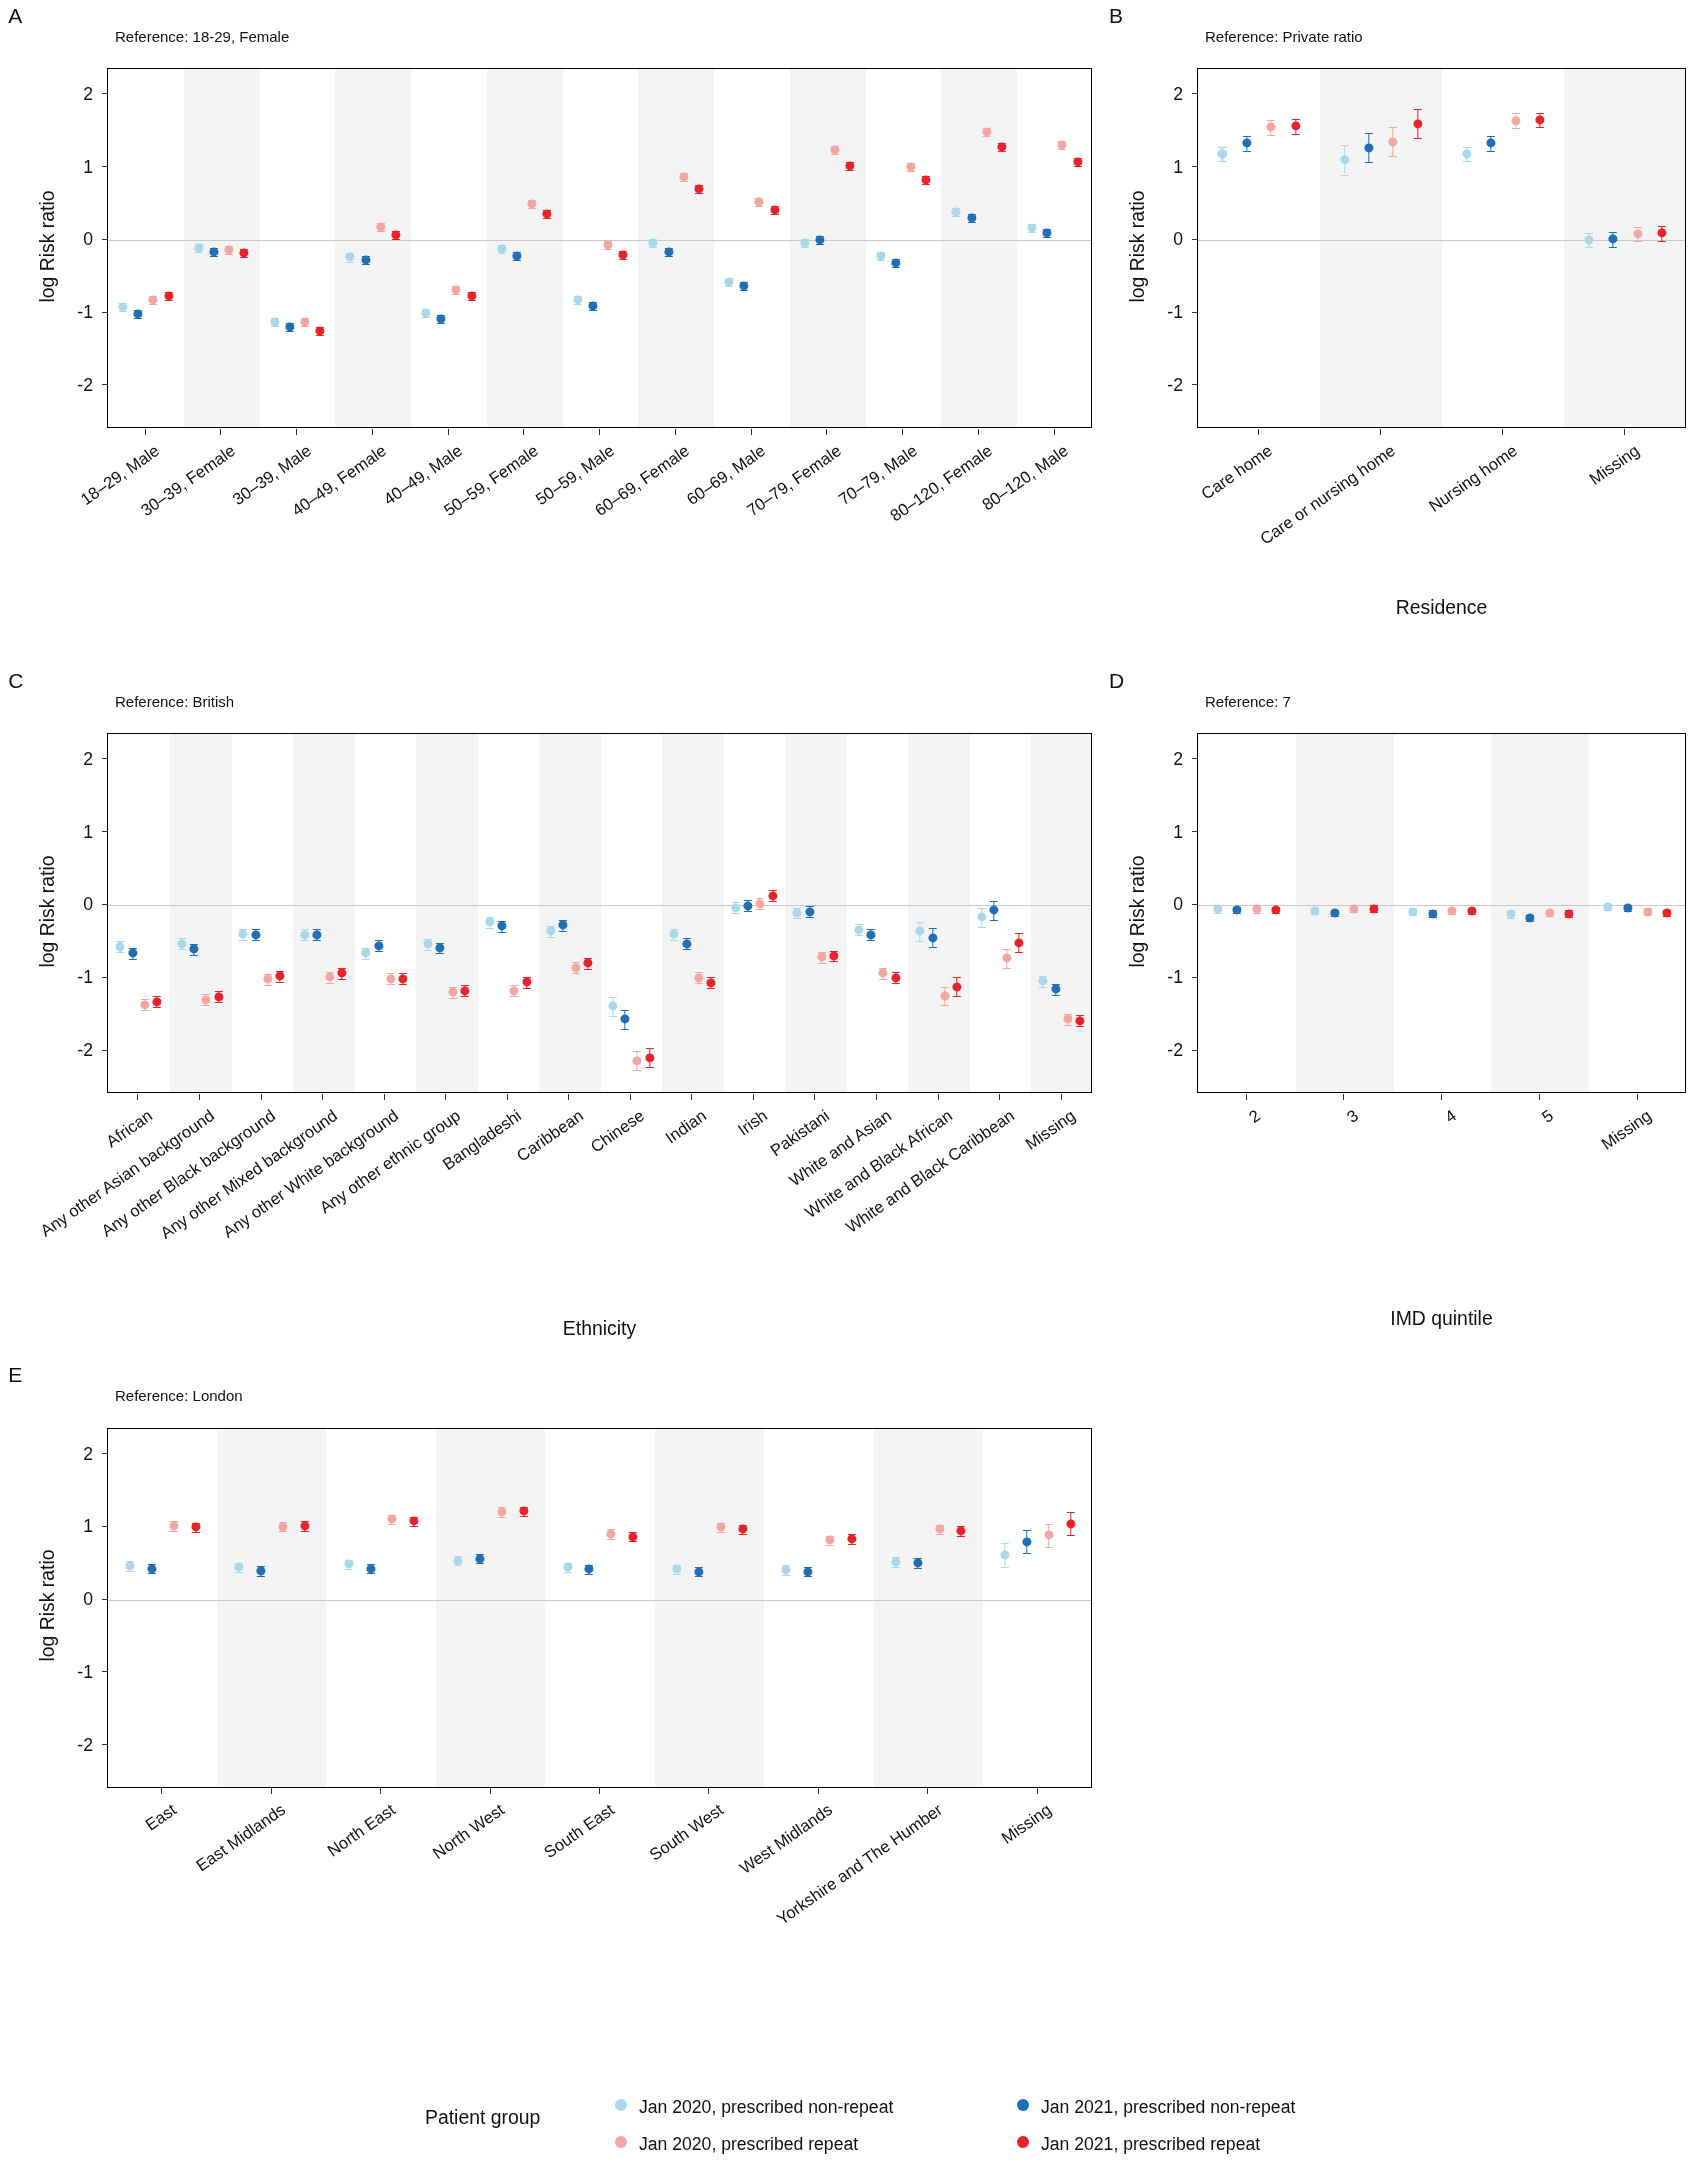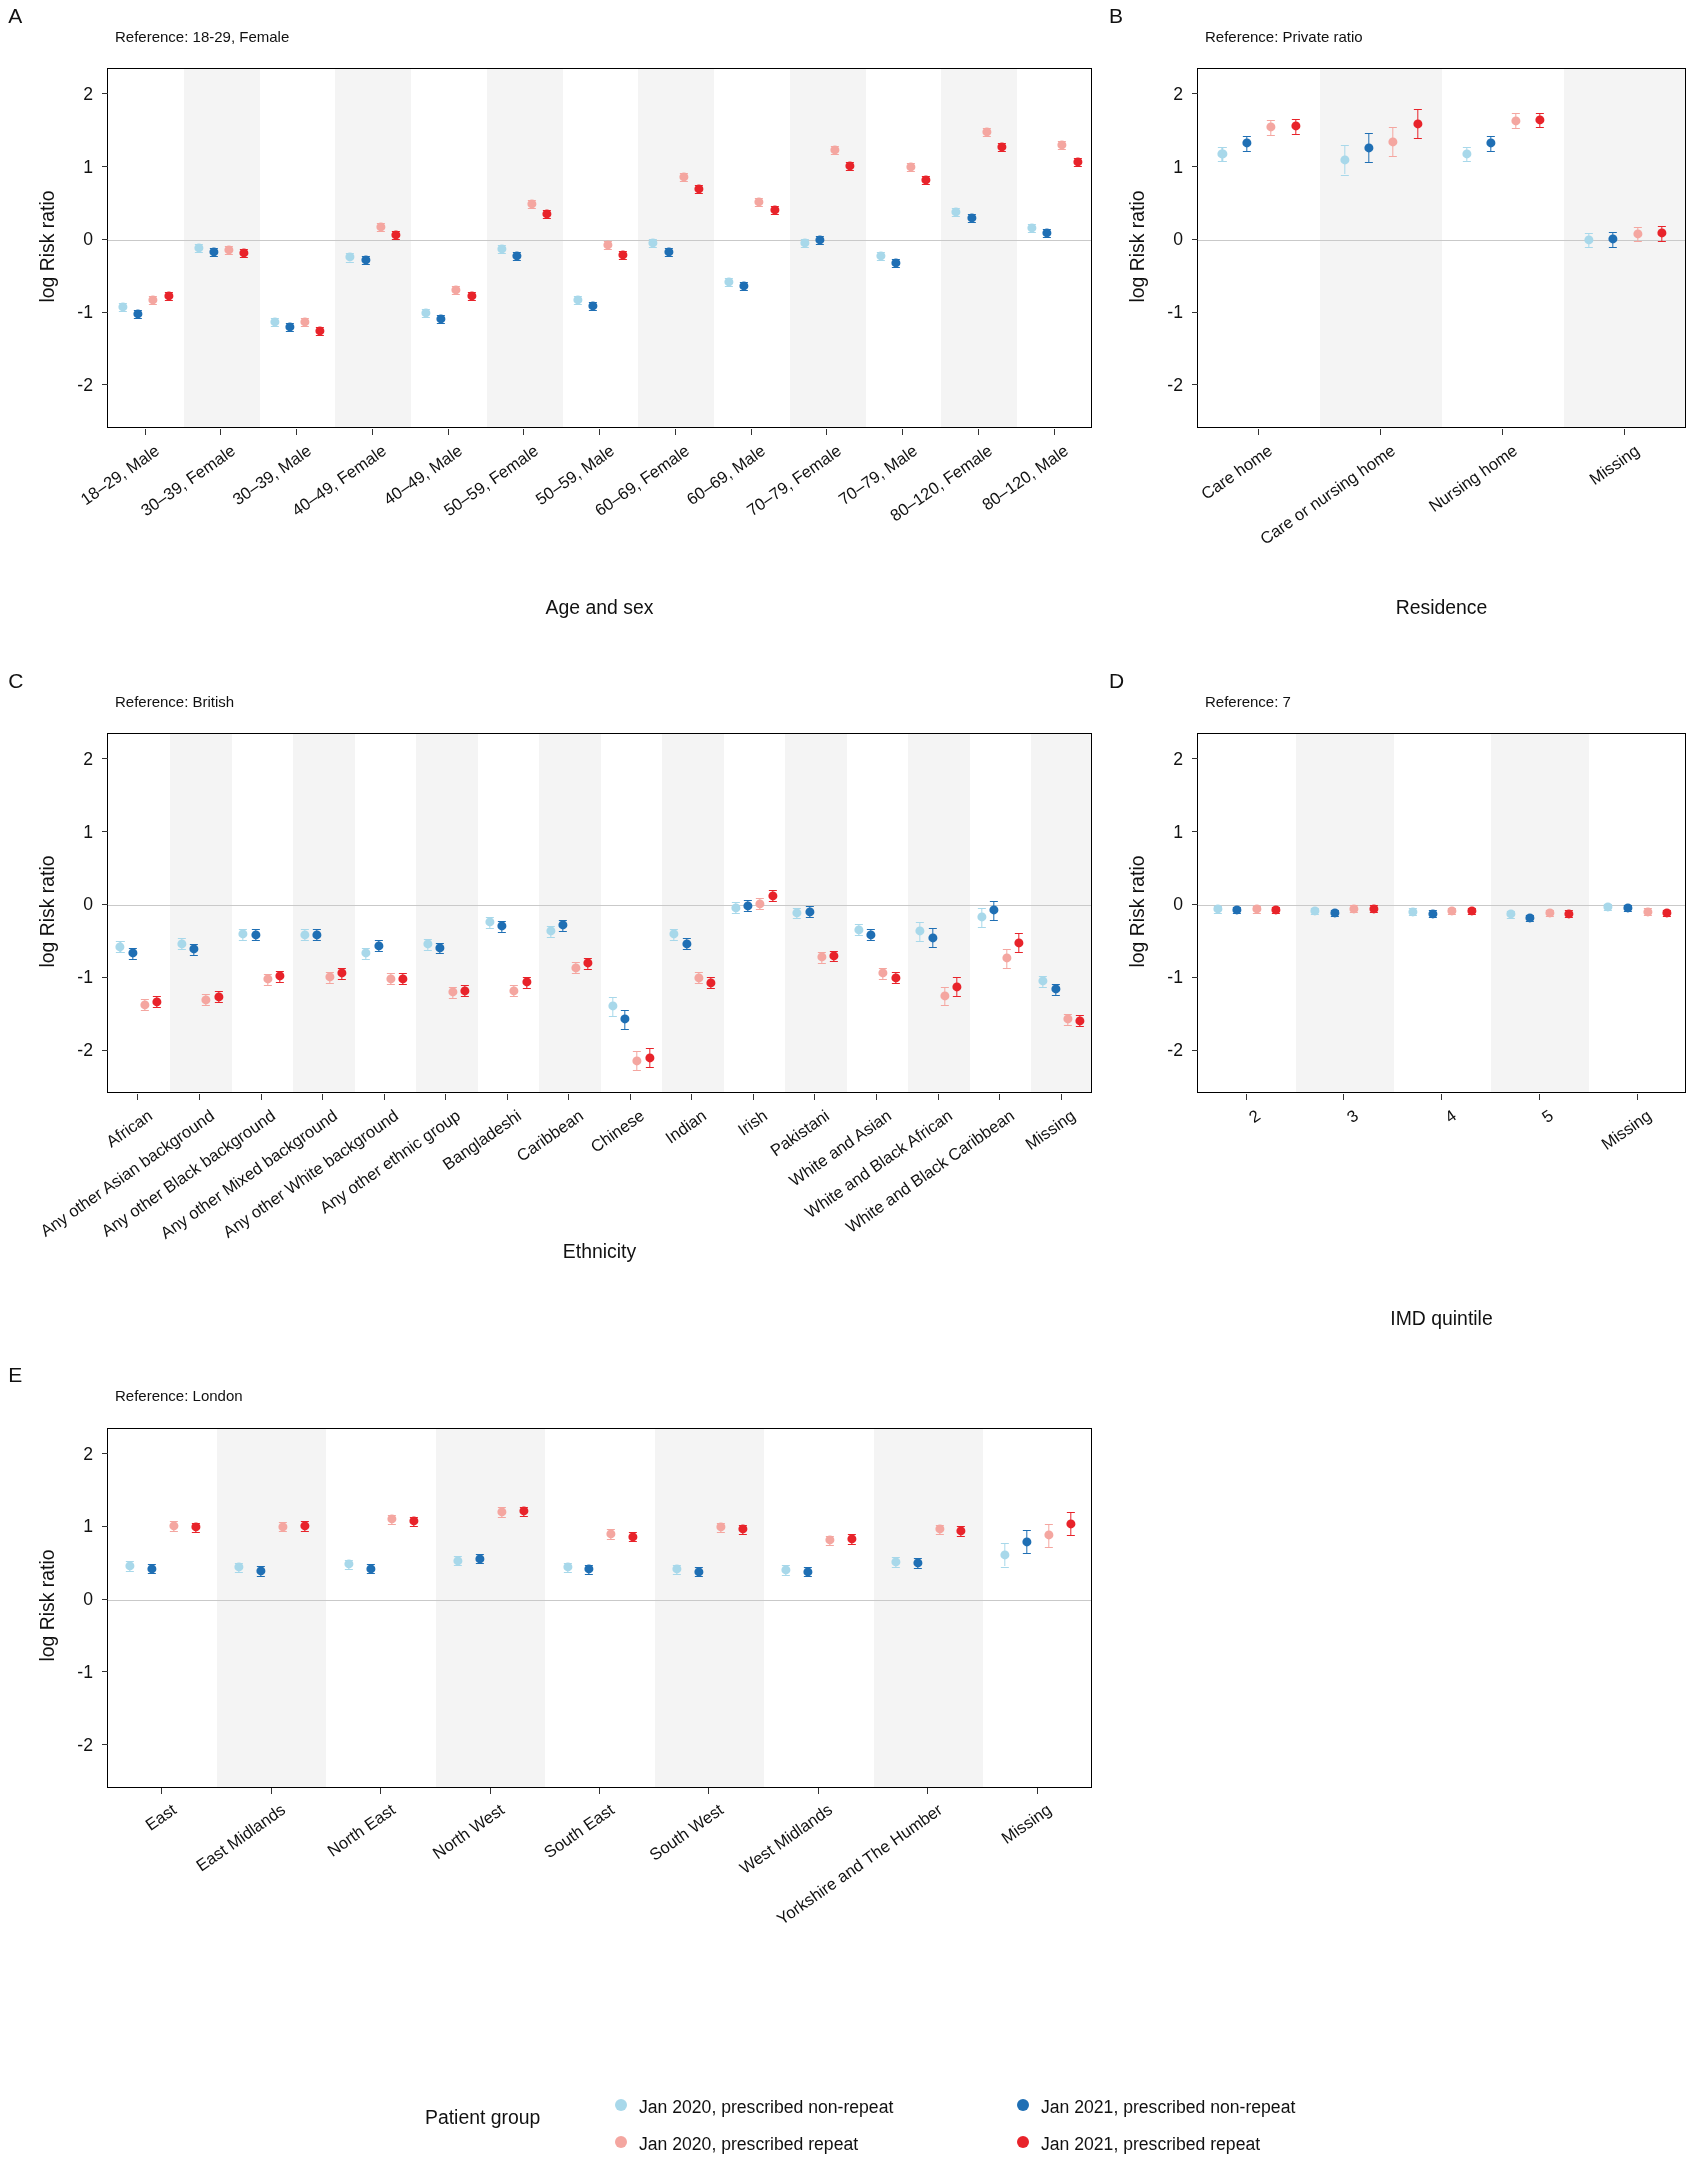--- a/index.html
+++ b/index.html
@@ -382,21 +382,20 @@
     <div class="xtick-mark" style="left: 751px; top: 429px;"></div>
     <div class="xtick-label" style="left: 435px; top: 441px; width: 323px;">60–69, Male</div>
     <div class="xtick-mark" style="left: 826px; top: 429px;"></div>
     <div class="xtick-label" style="left: 511px; top: 441px; width: 323px;">70–79, Female</div>
     <div class="xtick-mark" style="left: 902px; top: 429px;"></div>
     <div class="xtick-label" style="left: 587px; top: 441px; width: 323px;">70–79, Male</div>
     <div class="xtick-mark" style="left: 978px; top: 429px;"></div>
     <div class="xtick-label" style="left: 662px; top: 441px; width: 323px;">80–120, Female</div>
     <div class="xtick-mark" style="left: 1054px; top: 429px;"></div>
     <div class="xtick-label" style="left: 738px; top: 441px; width: 323px;">80–120, Male</div>
-    <div class="axis-title-x" style="left: 107px; top: 596px; width: 985px;">Age and sex</div>
     <div class="panel-letter" style="left: 1109px; top: 3.7px;">B</div>
     <div class="panel-ref" style="left: 1205px; top: 28px;">Reference: Private ratio</div>
     <div class="plotbox" style="left: 1197px; top: 68px; width: 489px; height: 360px;">
       <div class="band" style="left: 122px; width: 122px;"></div>
       <div class="band" style="left: 366px; width: 122px;"></div>
       <div class="zeroline" style="top: 171px;"></div>
       <div class="eb" style="left: 24.4px; top: 78px; height: 14.6px; background: rgb(168, 216, 234);"></div>
       <div class="ebcap" style="left: 24.4px; top: 78px; background: rgb(168, 216, 234);"></div>
       <div class="ebcap" style="left: 24.4px; top: 92px; background: rgb(168, 216, 234);"></div>
       <div class="pt" style="left: 24.4px; top: 85px; width: 9.2px; height: 9.2px; background: rgb(168, 216, 234);"></div>
@@ -786,21 +785,21 @@
     <div class="xtick-mark" style="left: 814px; top: 1094px;"></div>
     <div class="xtick-label" style="left: 499px; top: 1106px; width: 323px;">Pakistani</div>
     <div class="xtick-mark" style="left: 876px; top: 1094px;"></div>
     <div class="xtick-label" style="left: 561px; top: 1106px; width: 323px;">White and Asian</div>
     <div class="xtick-mark" style="left: 938px; top: 1094px;"></div>
     <div class="xtick-label" style="left: 622px; top: 1106px; width: 323px;">White and Black African</div>
     <div class="xtick-mark" style="left: 999px; top: 1094px;"></div>
     <div class="xtick-label" style="left: 684px; top: 1106px; width: 323px;">White and Black Caribbean</div>
     <div class="xtick-mark" style="left: 1061px; top: 1094px;"></div>
     <div class="xtick-label" style="left: 745px; top: 1106px; width: 323px;">Missing</div>
-    <div class="axis-title-x" style="left: 107px; top: 1240px; width: 985px;">Ethnicity</div>
+    <div class="axis-title-x" style="left: 107px; top: 1317px; width: 985px;">Ethnicity</div>
     <div class="panel-letter" style="left: 1109px; top: 669px;">D</div>
     <div class="panel-ref" style="left: 1205px; top: 693px;">Reference: 7</div>
     <div class="plotbox" style="left: 1197px; top: 733px; width: 489px; height: 360px;">
       <div class="band" style="left: 98px; width: 98px;"></div>
       <div class="band" style="left: 293px; width: 98px;"></div>
       <div class="zeroline" style="top: 171px;"></div>
       <div class="eb" style="left: 19.5px; top: 172px; height: 6.6px; background: rgb(168, 216, 234);"></div>
       <div class="ebcap" style="left: 19.5px; top: 172px; background: rgb(168, 216, 234);"></div>
       <div class="ebcap" style="left: 19.5px; top: 179px; background: rgb(168, 216, 234);"></div>
       <div class="pt" style="left: 19.5px; top: 175px; width: 9.2px; height: 9.2px; background: rgb(168, 216, 234);"></div>

